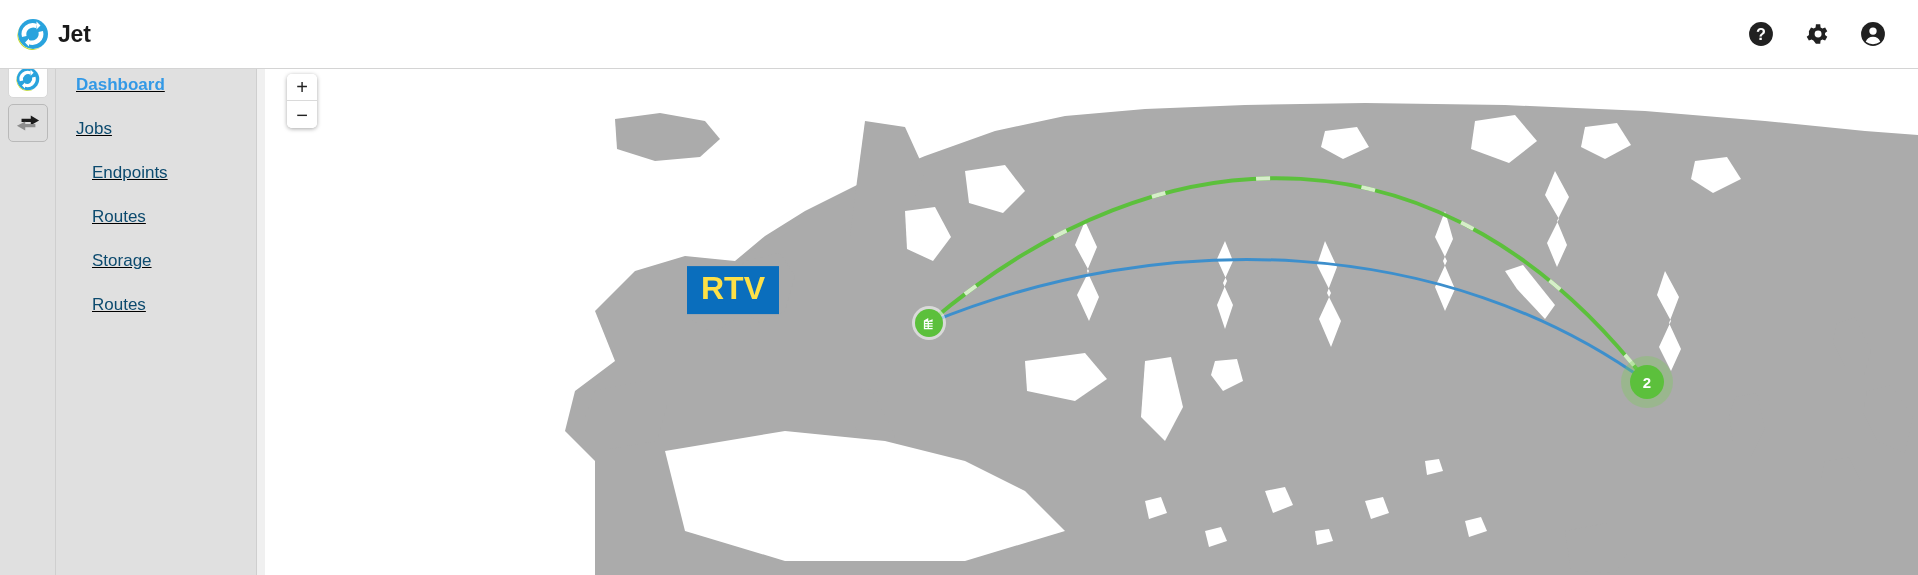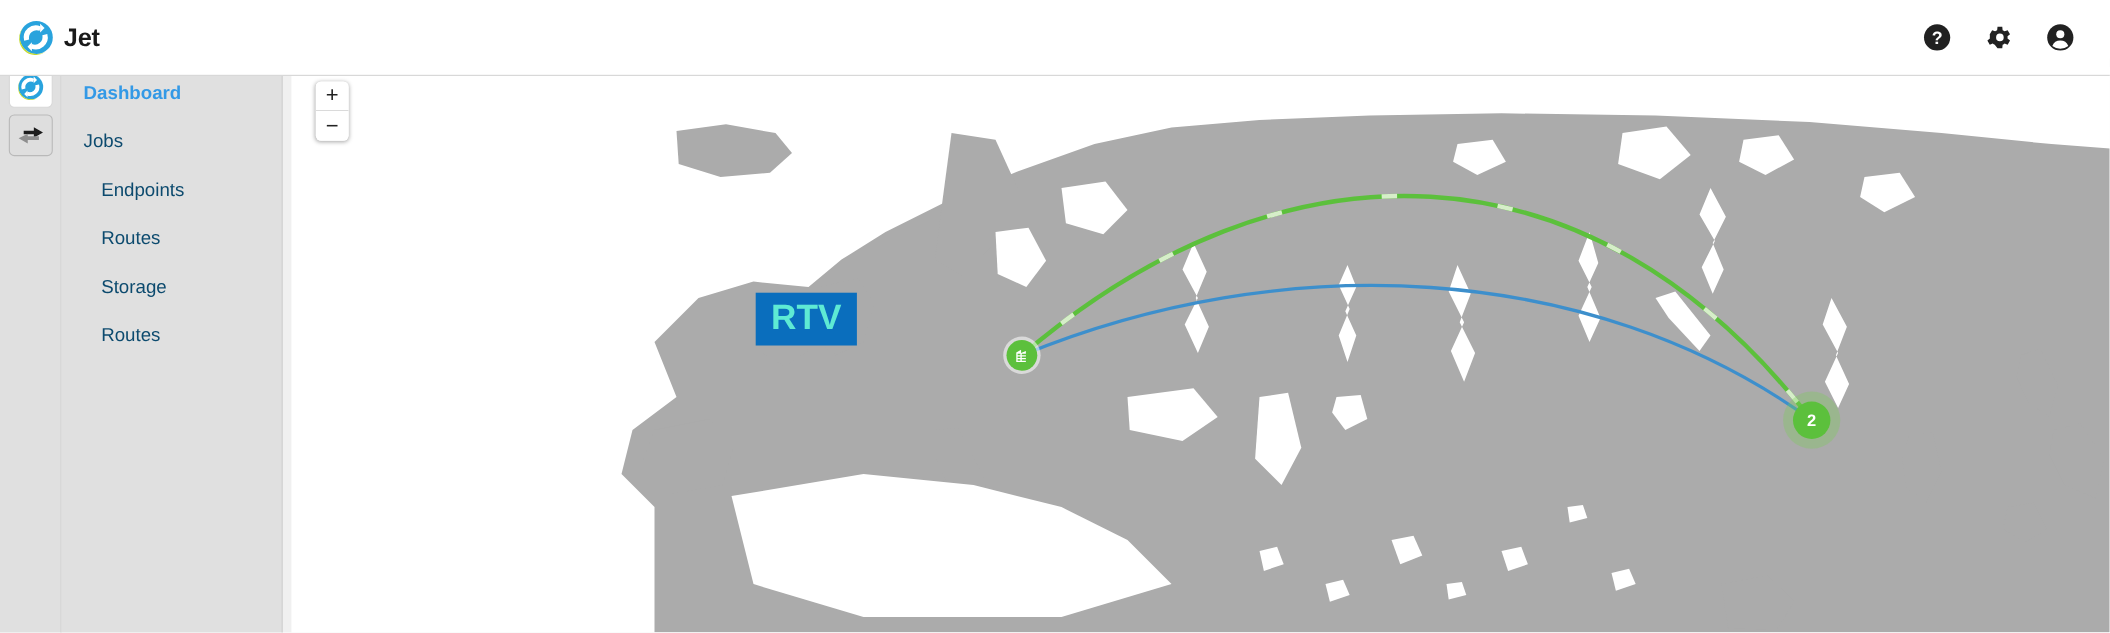--- a/index.html
+++ b/index.html
@@ -55,20 +55,21 @@
   .rail-btn.secondary { background: #dedede; border: 1px solid #b9b9b9; }
 
   
   .sidebar {
     position: absolute; left: 56px; top: 53px;
     width: 201px; height: 522px;
     background: #e0e0e0;
     border-right: 1px solid #cfcfcf;
     padding-top: 10px;
     z-index: 30;
+    text-decoration: underline;
   }
   .nav-item {
     height: 44px; display: flex; align-items: center;
     padding-left: 20px; padding-right: 16px;
     font-size: 17px; color: #0c4a6e; cursor: pointer;
     white-space: nowrap;
   }
   .nav-item.active { color: #3399e6; font-weight: bold; }
   .nav-item.sub { padding-left: 36px; }
   .nav-caret { margin-left: auto; display: block; }
@@ -123,21 +124,21 @@
   }
   .marker.dest {
     width: 34px; height: 34px;
     background: #5cc03c;
     box-shadow: 0 0 0 9px rgba(120,205,85,0.33);
     color: #ffffff; font-size: 15px; font-weight: bold;
   }
   .map-label {
     position: absolute; z-index: 23;
     background: #0a6ebd;
-    color: #5eead4;
+    color: #fde047;
     font-weight: bold;
     padding: 4px 14px 7px 14px;
     white-space: nowrap;
     transform: translate(-50%, -50%);
     cursor: pointer;
     line-height: 1.15;
   }
   .map-label.rtv { font-size: 32px; }
   .map-label.beijing { font-size: 34px; }
 </style>

